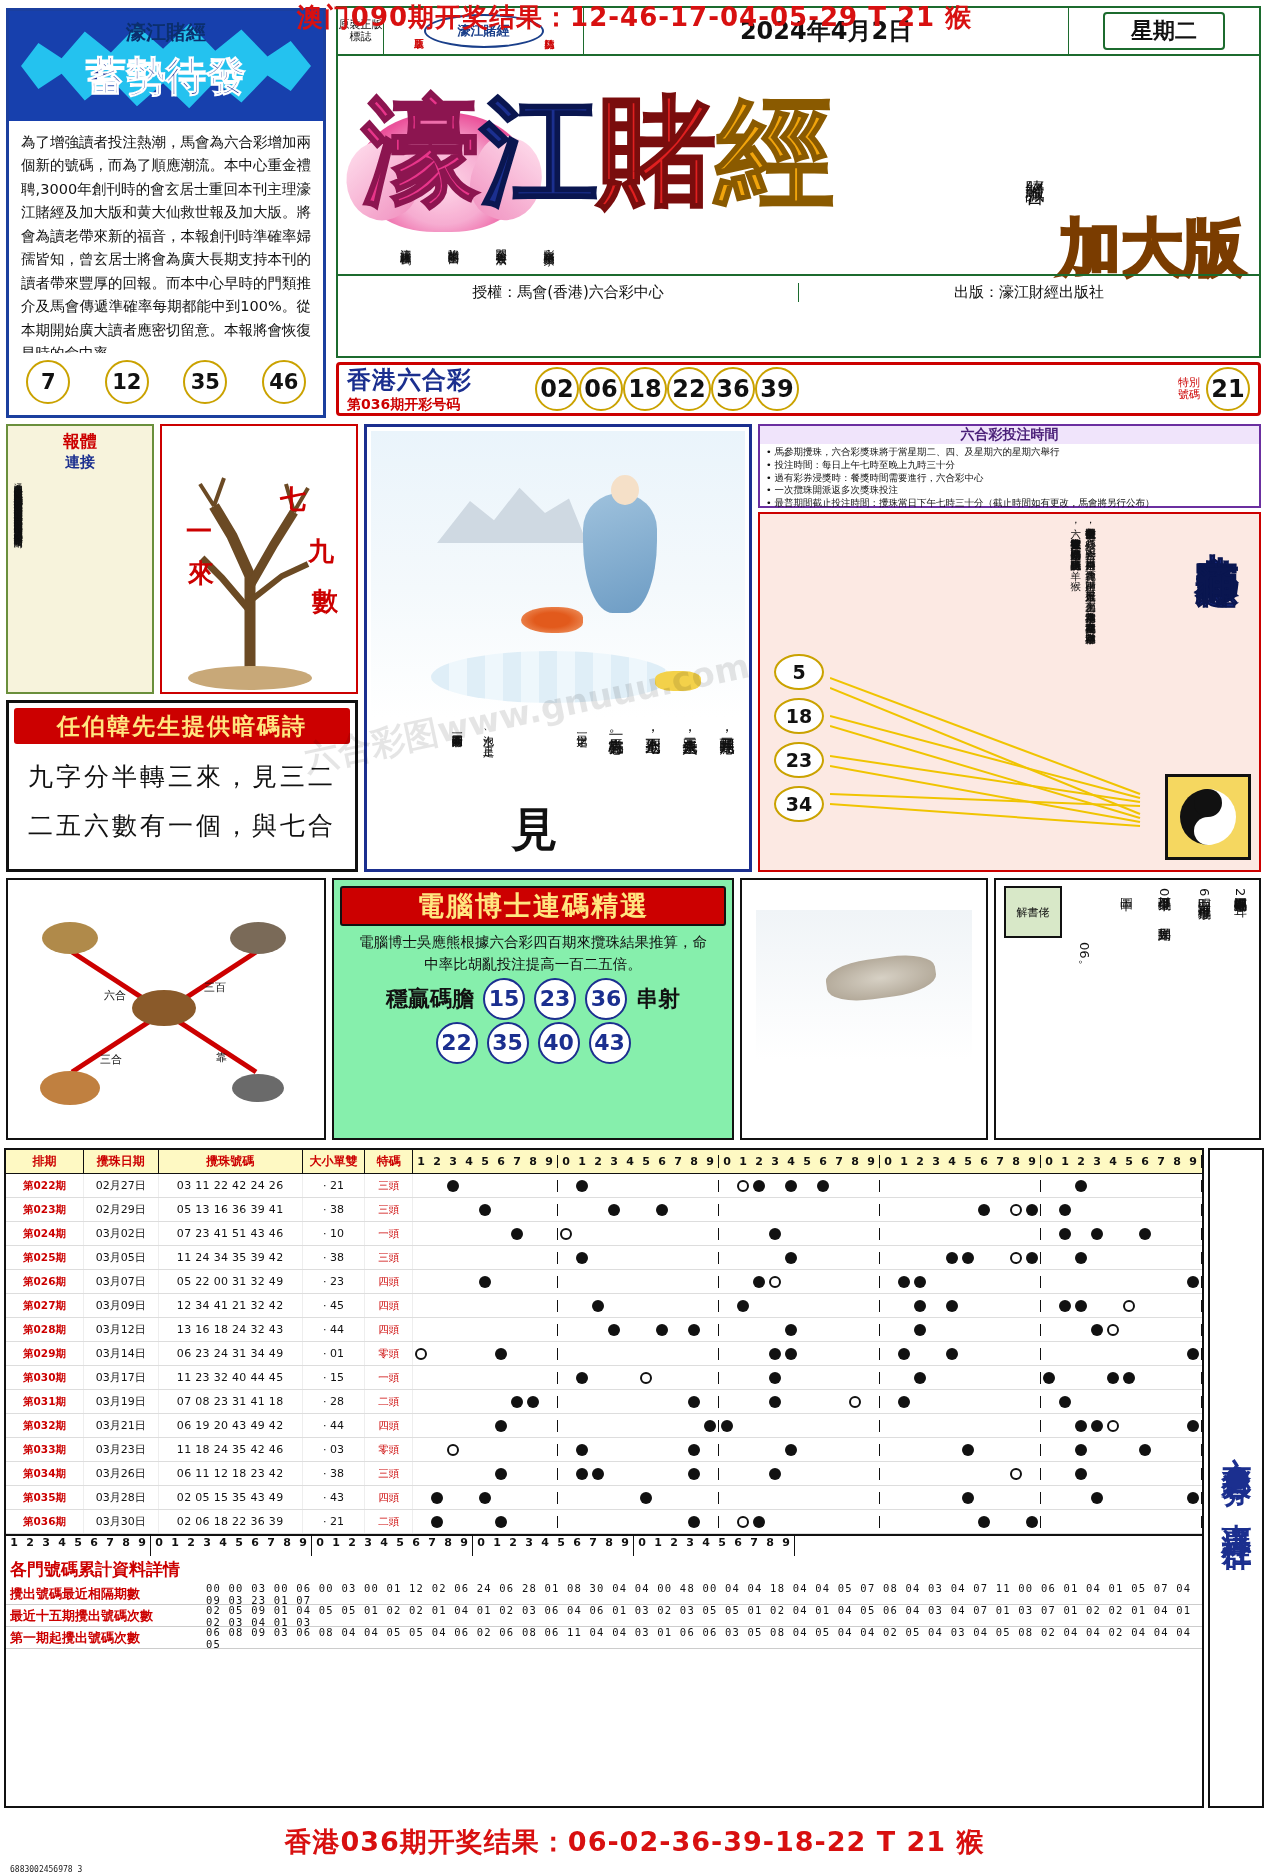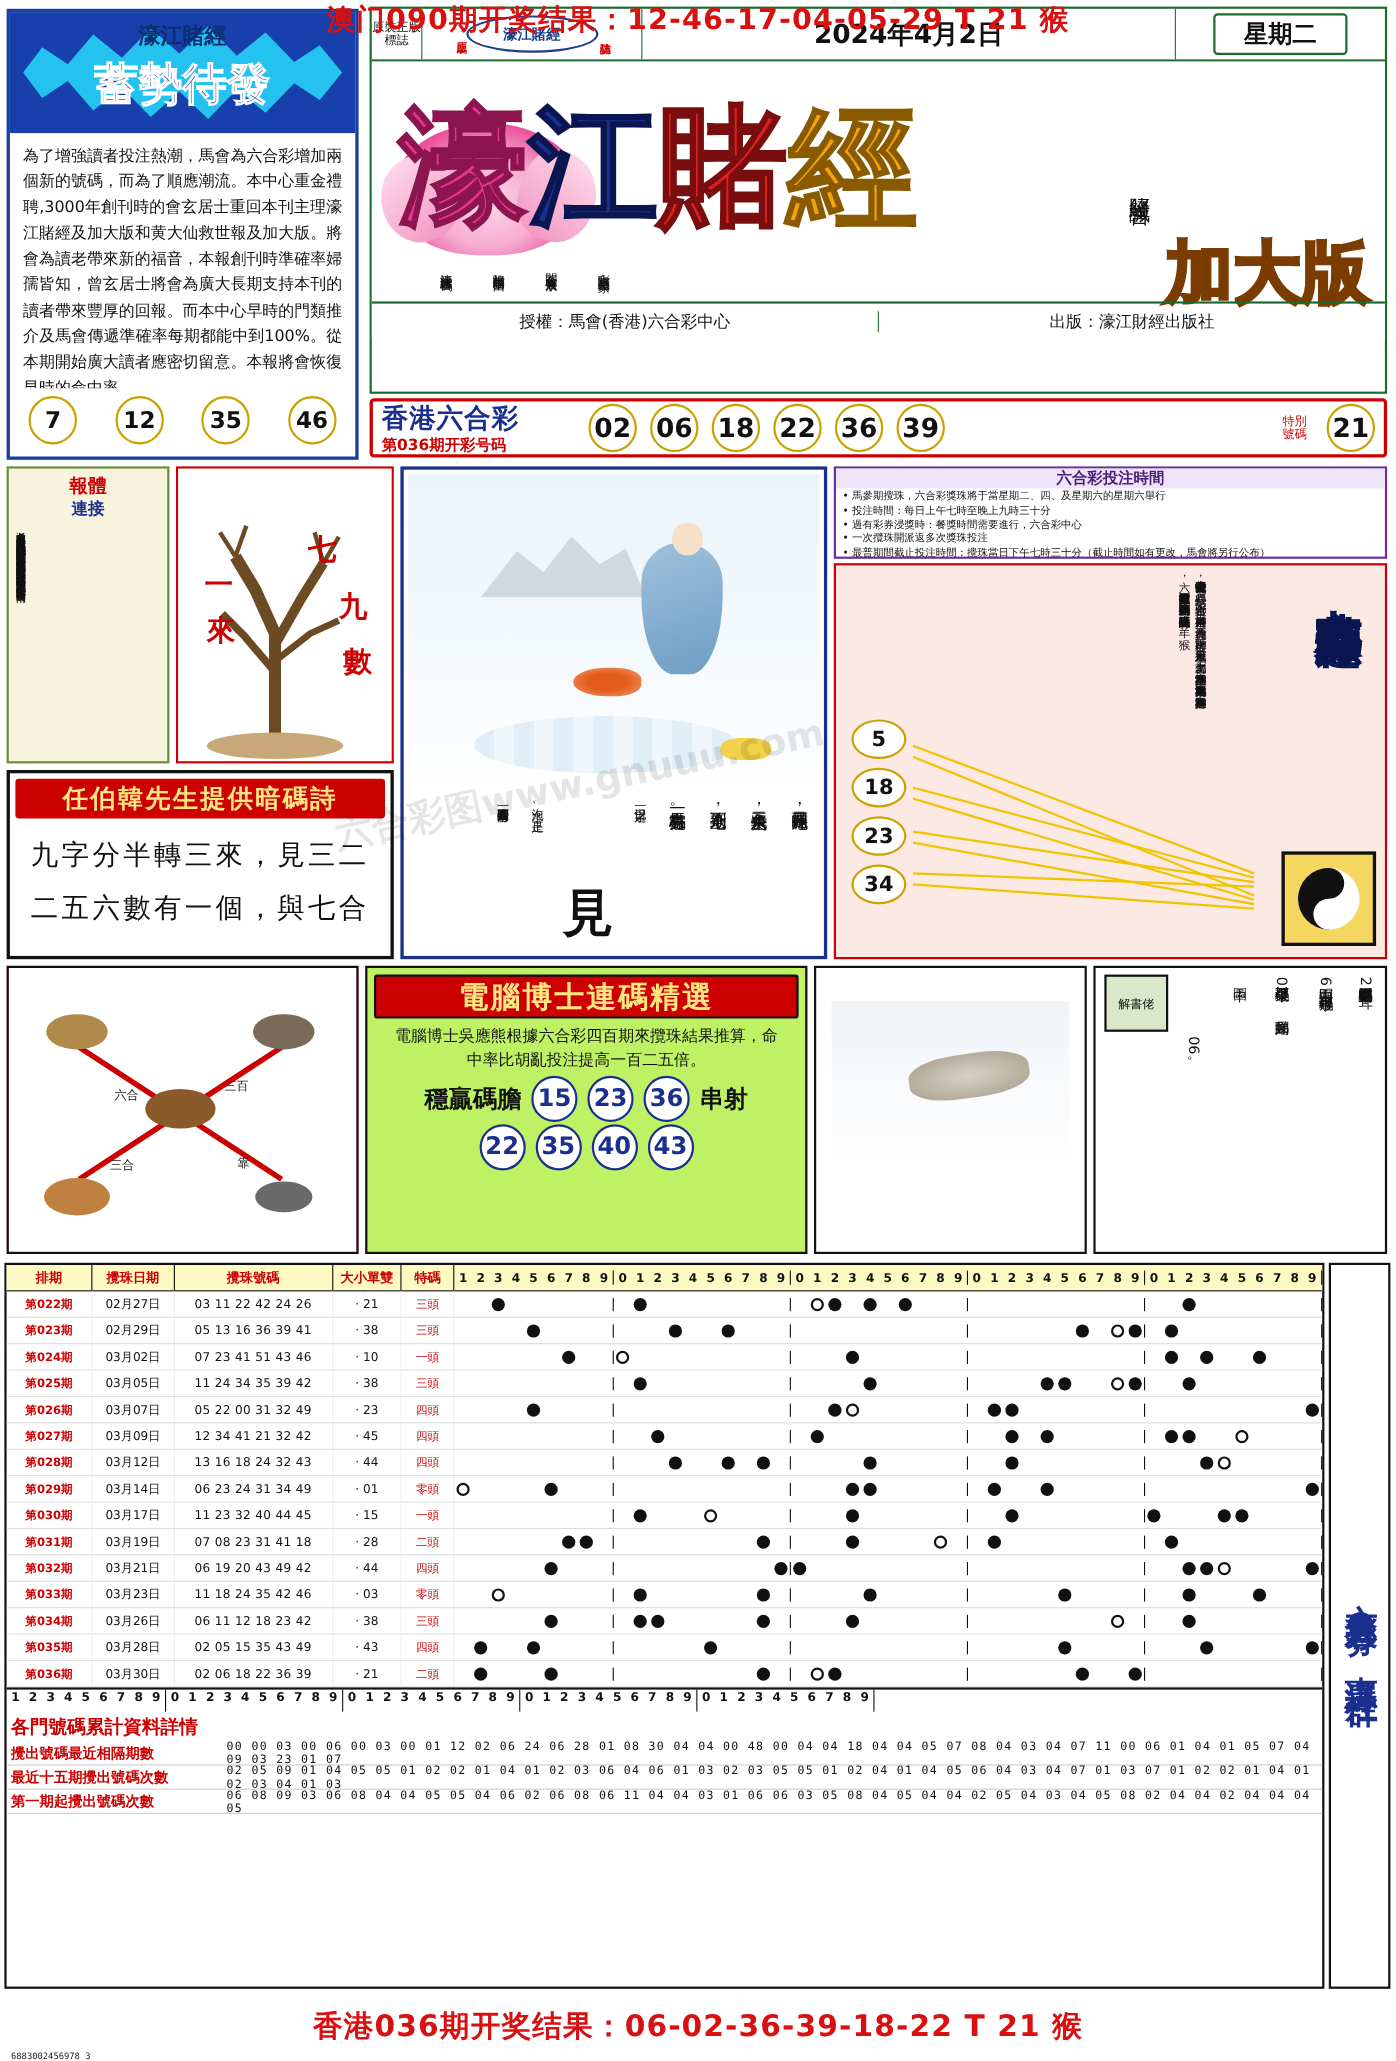--- a/index.html
+++ b/index.html
@@ -158,21 +158,21 @@
 
   
   .hkstrip {
     position:absolute; left: 336px; top: 362px; width: 925px; height: 54px;
     border: 3px solid #c00; border-radius: 4px; background:#fff;
     display:flex; align-items:center;
   }
   .hk-label { width: 196px; padding-left: 8px; }
   .hk-l1 { font-size: 24px; font-weight:bold; color:#1b2f8f; letter-spacing:1px;}
   .hk-l2 { font-size: 14px; font-weight:bold; color:#c00; }
-  .hk-balls { flex: 1; display:flex; align-items:center; gap: 12px; }
+  .hk-balls { flex: 1; display:flex; align-items:center; }
   .hkball {
     width: 44px; height: 44px; border-radius: 50%;
     border: 2px solid #caa200; background:#fff;
     display:flex; align-items:center; justify-content:center;
     font-size: 24px; font-weight:bold; color:#111;
   }
   .hk-sp-label { font-size: 11px; color:#c00; line-height:1.05; width: 28px; text-align:left; }
   .hkball.special { border-color:#caa200; }
 
   
@@ -307,21 +307,21 @@
   
   .animals {
     left: 6px; top: 878px; width: 320px; height: 262px;
     border: 2px solid #111; background:#f9a8d4; overflow:hidden;
   }
   .an-lbl { position:absolute; font-size: 11px; color:#111; }
 
   
   .cdoctor {
     left: 332px; top: 878px; width: 402px; height: 262px;
-    border: 2px solid #111; background:#bef264;
+    border: 2px solid #111; background:#86efac;
   }
   .cd-head {
     margin: 6px; height: 40px; background:#c00; border: 2px solid #111; border-radius:3px;
     display:flex; align-items:center; justify-content:center;
     color:#ffe680; font-size: 27px; font-weight:bold; letter-spacing:2px;
   }
   .cd-p { text-align:center; font-size: 14.5px; line-height:1.5; color:#111; padding: 0 20px; }
   .cd-row { display:flex; align-items:center; justify-content:center; gap:9px; margin-top: 2px;}
   .cd-lbl { font-size: 22px; font-weight:bold; color:#111; }
   .cd-ball {

